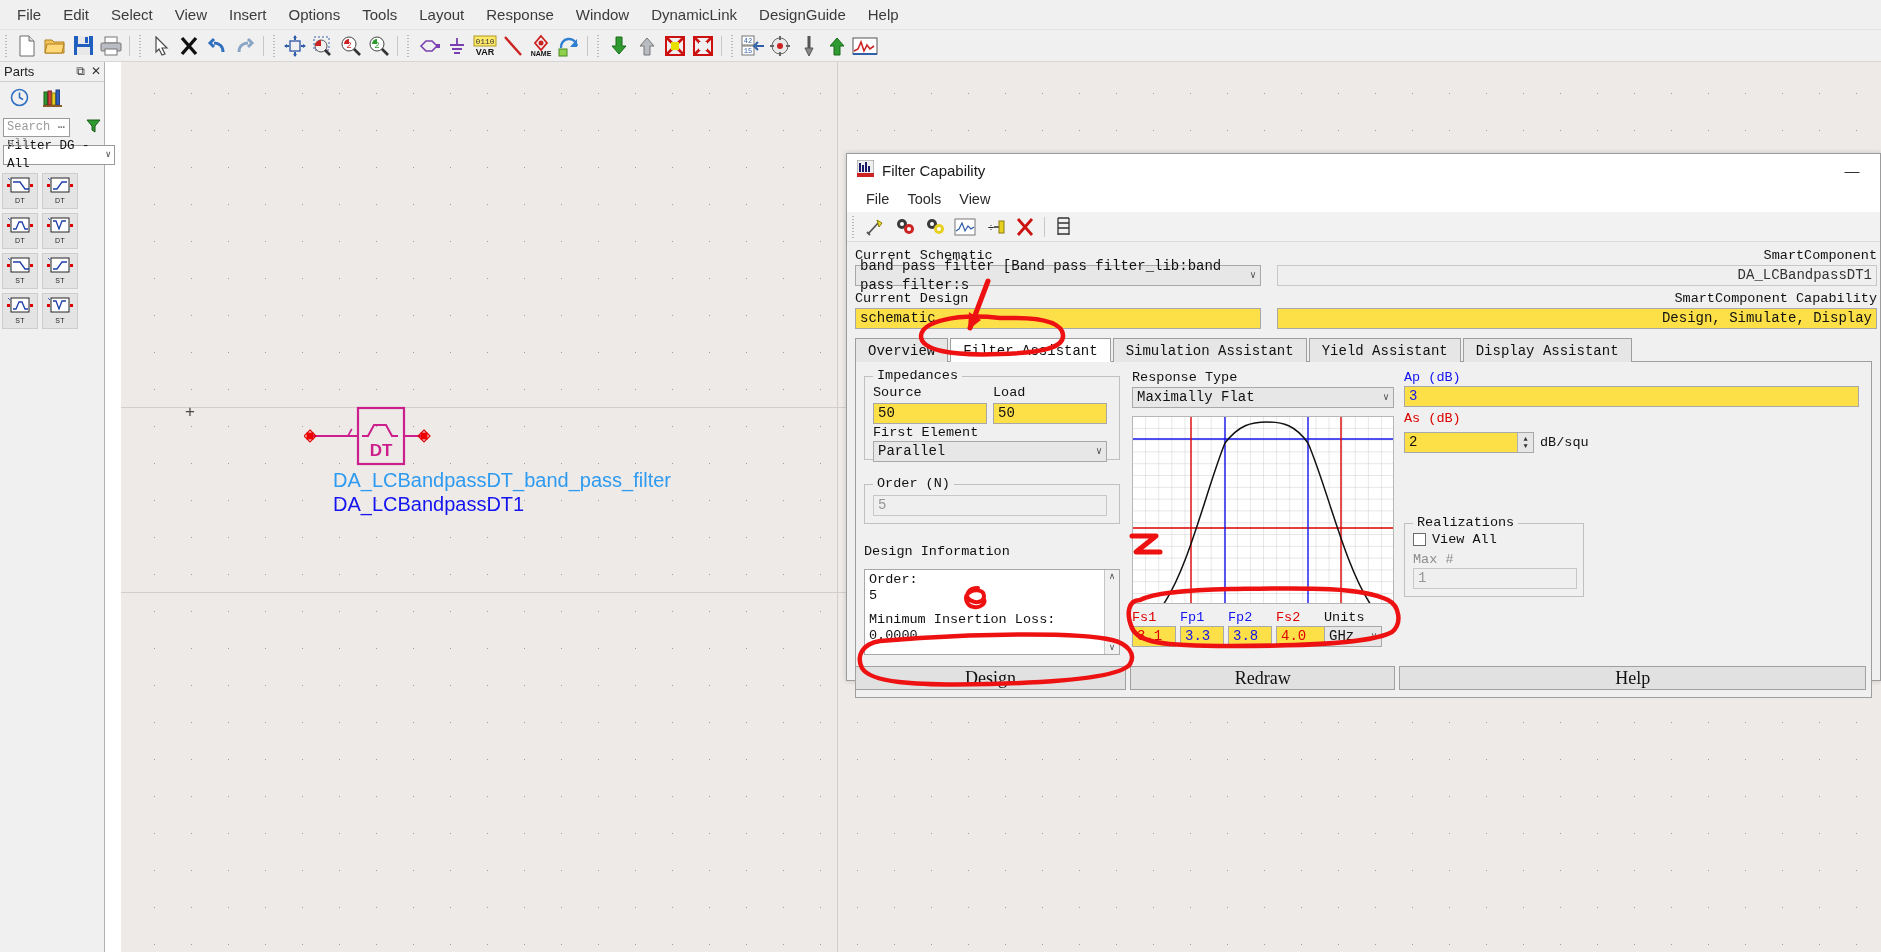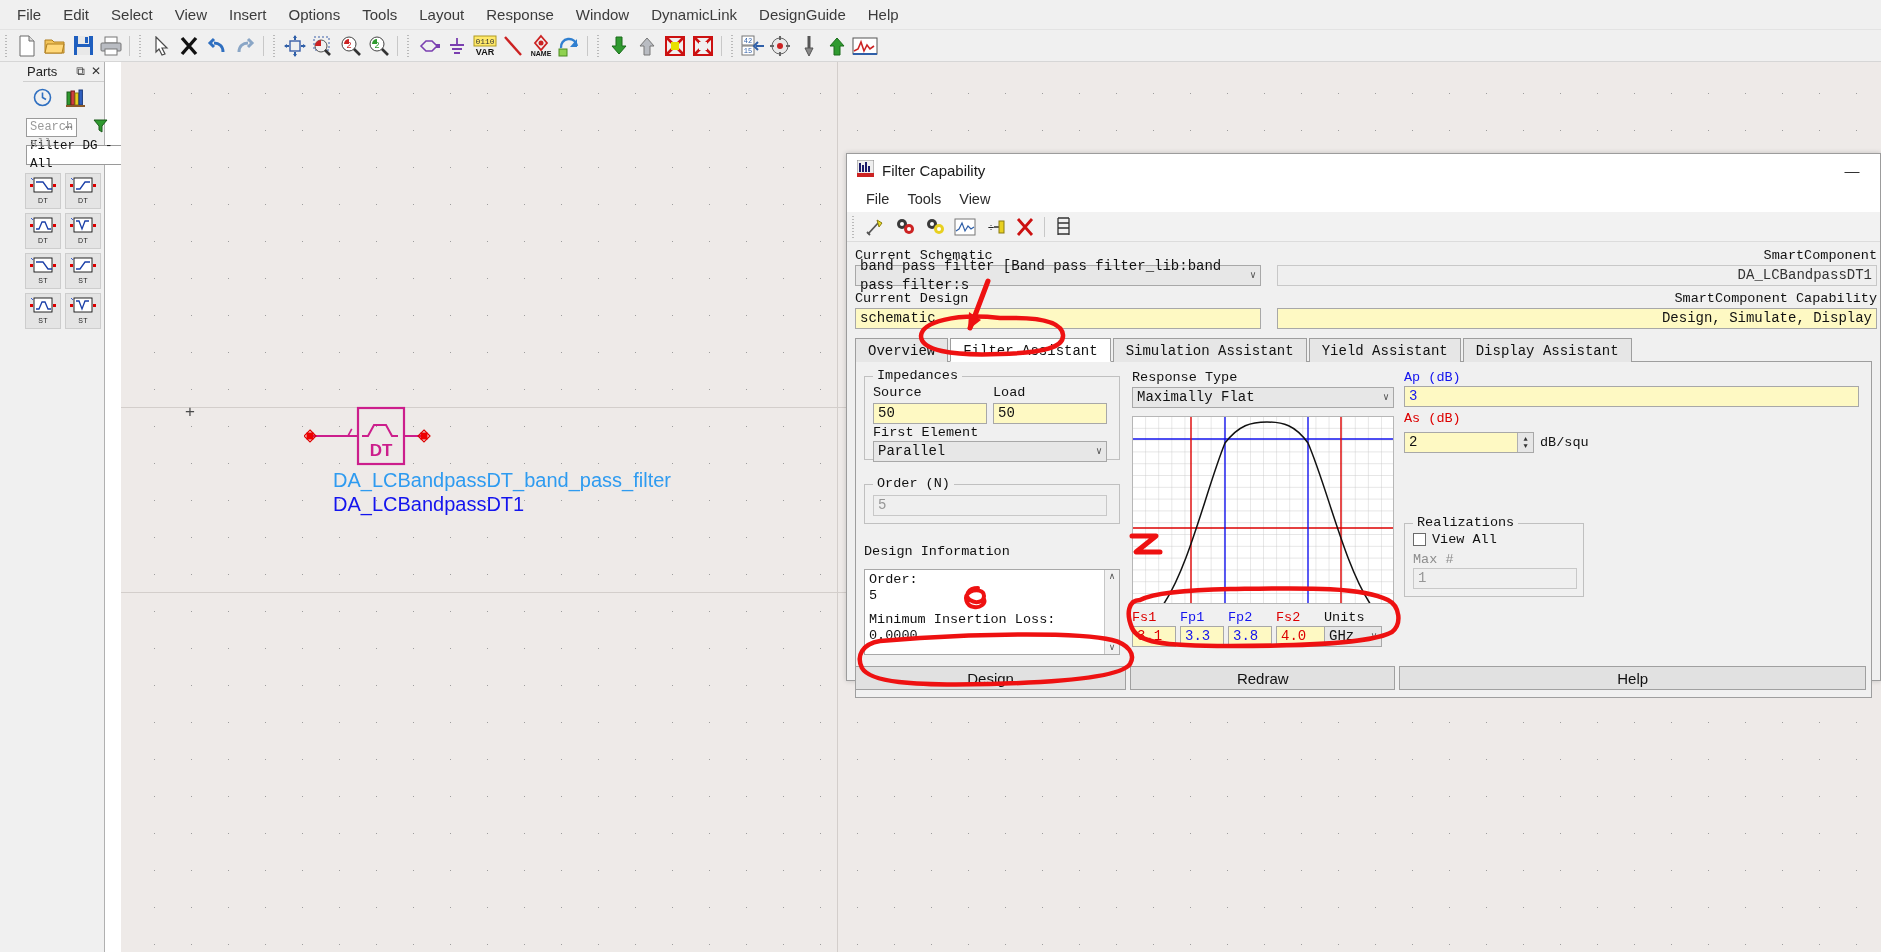--- a/index.html
+++ b/index.html
@@ -36,21 +36,21 @@
   }
   .tb-btn {
     width:26px; height:26px; margin:0 1px; display:flex; align-items:center;
     justify-content:center; position:relative;
   }
   .tb-sep { width:1px; height:20px; background:#c8c8c8; margin:0 4px; }
 
   
   .parts-panel {
     position:absolute; top:62px; left:0; width:105px; height:890px;
-    background:#f0f0f0; border-right:1px solid #b0b0b0;padding-left:23px;
+    background:#f0f0f0; border-right:1px solid #b0b0b0;
   }
   .parts-title {
     height:20px; background:#f0f0f0; display:flex; align-items:center;
     padding:0 4px; border-bottom:1px solid #cfcfcf; position:relative;
   }
   .parts-title .t { font-size:13px; color:#222; font-family:"Liberation Sans",sans-serif;}
   .parts-title .icons { position:absolute; right:3px; top:2px; display:flex; gap:6px; }
   .parts-title .ic { font-size:12px; color:#333; line-height:14px; }
 
   .parts-icons { height:34px; display:flex; align-items:center; gap:14px; padding-left:10px; }
@@ -115,21 +115,21 @@
   .fdg-menu .mi { font-size:14.5px; color:#2b2b2b; padding:2px 9px; }
   .fdg-tb { height:30px; background:#f2f2f2; display:flex; align-items:center;
             border-bottom:1px solid #dcdcdc; }
   .fdg-tb .tb-btn { width:28px; height:24px; }
 
   .fdg-body { padding:6px 8px 0 8px; position:relative; }
 
   .lbl { font-family:"Liberation Mono","DejaVu Sans Mono",monospace; font-size:13.5px; color:#111; }
   .lbl-dim { color:#8d8d8d; }
   .fld {
-    background:#fef9c3; border:1px solid #a8a8a8; height:21px; line-height:19px;
+    background:#fde047; border:1px solid #a8a8a8; height:21px; line-height:19px;
     font-family:"Liberation Mono","DejaVu Sans Mono",monospace; font-size:14px;
     color:#111; padding:0 4px; overflow:hidden; white-space:nowrap;
   }
   .fld-dim { background:#efefef; color:#969696; border-color:#c8c8c8; }
   .combo {
     background:#e7e7e7; border:1px solid #a8a8a8; height:21px; line-height:19px;
     font-family:"Liberation Mono","DejaVu Sans Mono",monospace; font-size:14px;
     color:#111; padding:0 4px; display:flex; align-items:center; justify-content:space-between;
   }
   .combo .cv { font-size:10px; color:#555; margin-left:6px; }
@@ -154,21 +154,21 @@
   .group > .gt {
     position:absolute; top:-9px; left:8px; background:#f0f0f0; padding:0 4px;
     font-family:"Liberation Mono","DejaVu Sans Mono",monospace; font-size:13.5px; color:#111;
   }
 
   .resp-graph { position:absolute; background:#fff; border:1px solid #b6b6b6; overflow:hidden; }
 
   .btnrow { position:absolute; left:8px; bottom:6px; display:flex; gap:4px; }
   .btn {
     background:#e1e1e1; border:1px solid #a0a0a0; height:24px;
-    font-family:Liberation Sans, sans-serif; font-size:15px;
+    font-family:Liberation Serif, serif; font-size:18px;
     display:flex; align-items:center; justify-content:center; color:#111;
   }
 
   .spin { width:16px; height:19px; background:#e6e6e6; border-left:1px solid #b0b0b0;
     display:flex; flex-direction:column; align-items:center; justify-content:center; }
   .spin div { font-size:7px; line-height:7px; color:#333; }
 
   .chk { width:13px; height:13px; border:1px solid #6b6b6b; background:#fff; display:inline-block; }
 
   

